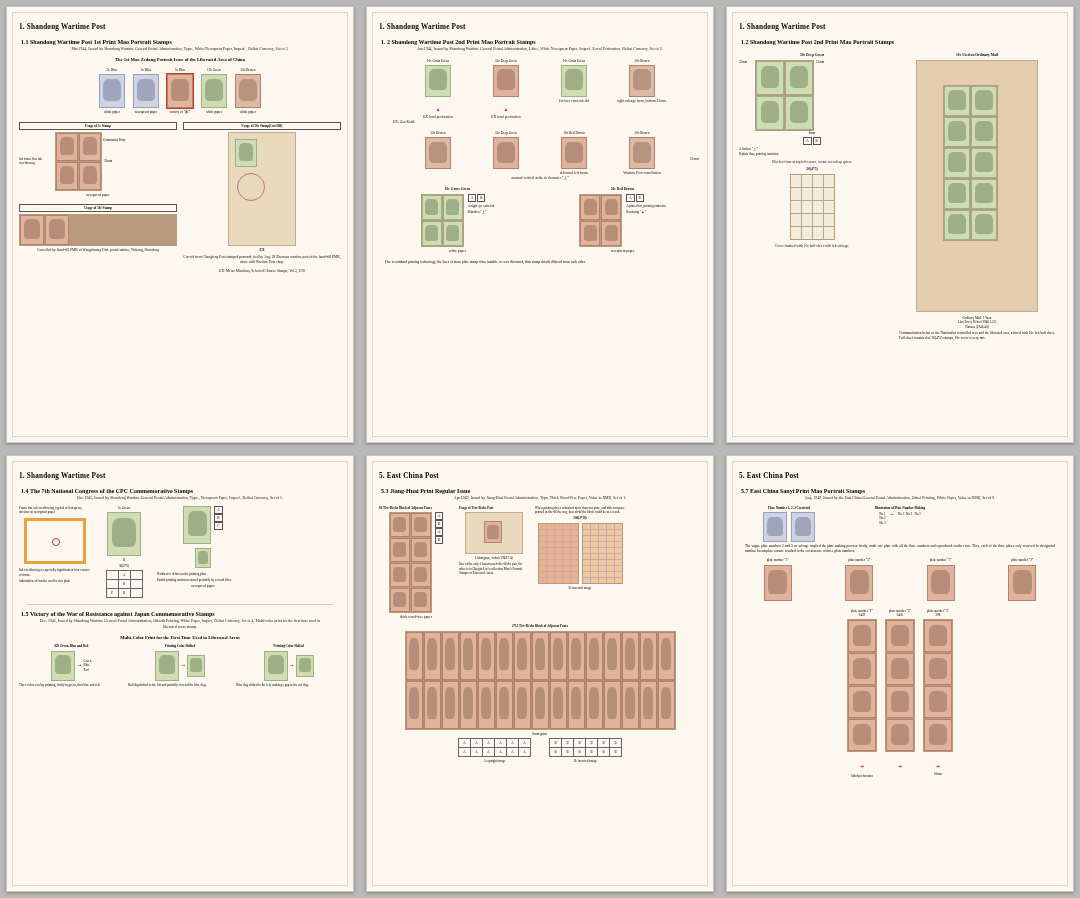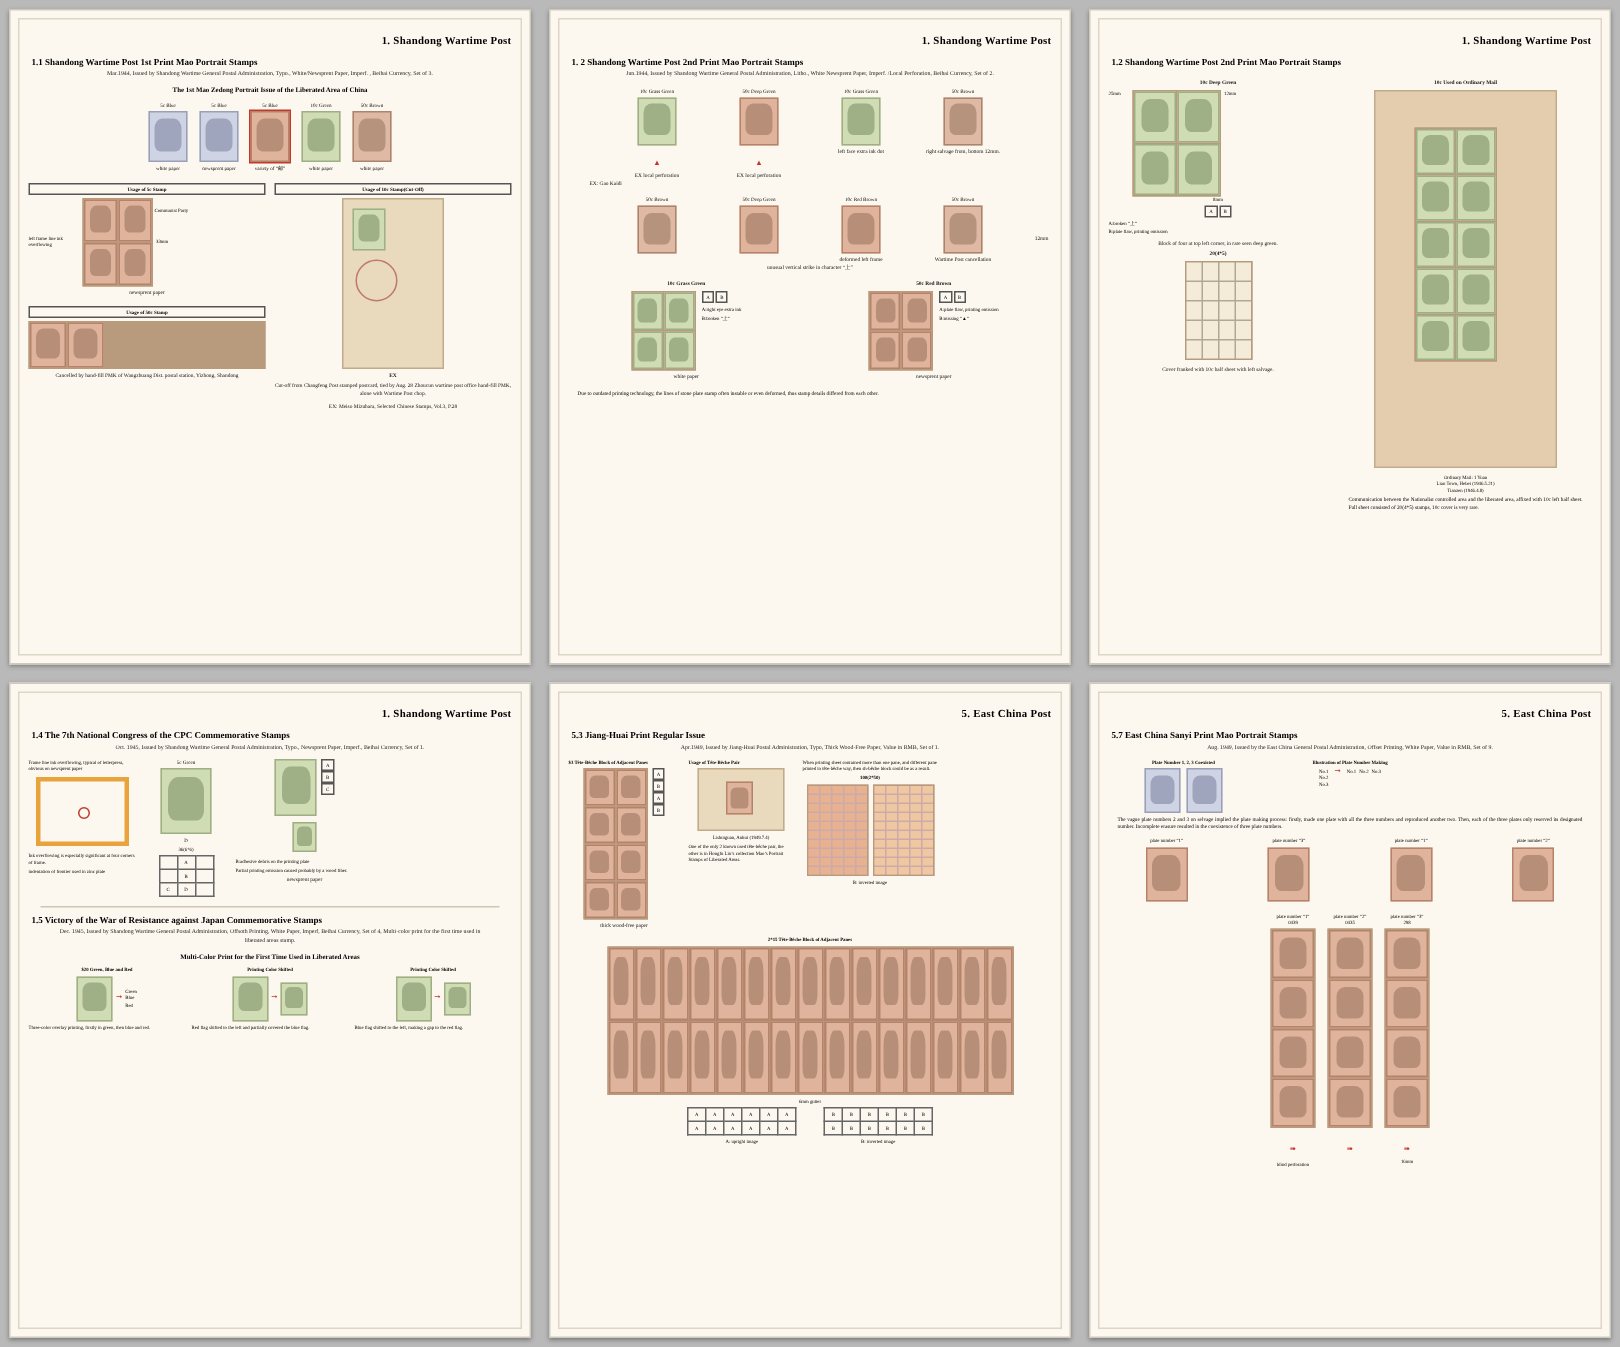--- a/index.html
+++ b/index.html
@@ -31,21 +31,21 @@
     padding:10px 12px;
     overflow:hidden;
   }
   .page:before{
     content:"";
     position:absolute;left:5px;top:5px;right:5px;bottom:5px;
     border:1px solid #ded6c6;
     pointer-events:none;
   }
   .ptitle{
-    text-align:right;
+    text-align:left;
     font-size:7.2px;
     font-weight:bold;
     margin:6px 0 8px 0;
     letter-spacing:.2px;
   }
   .sechead{
     font-size:6px;
     font-weight:bold;
     margin:4px 0 2px 2px;
   }

